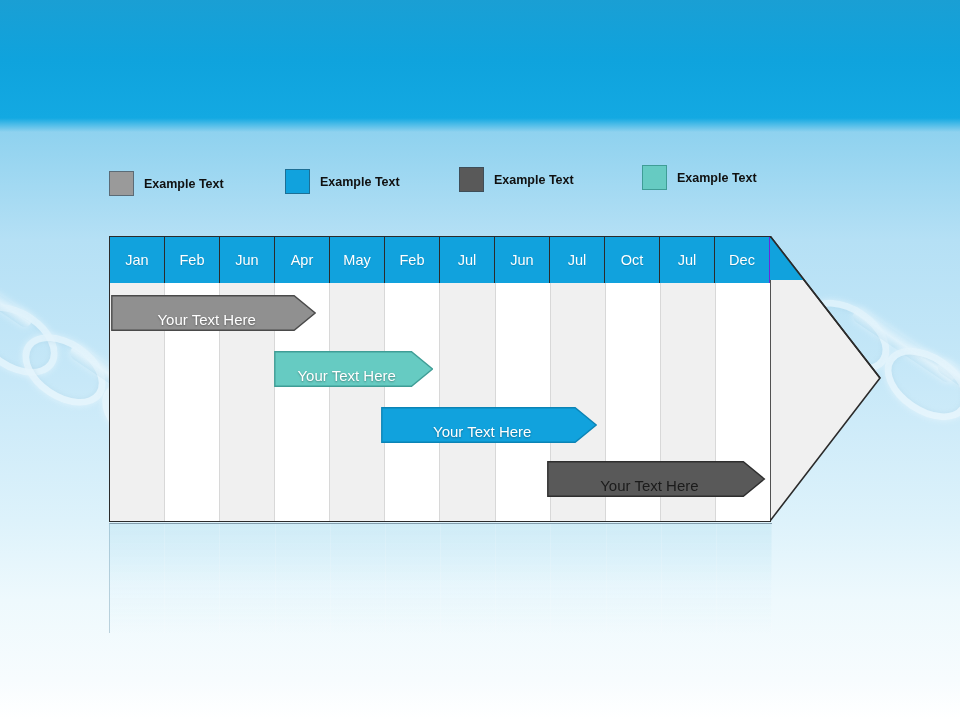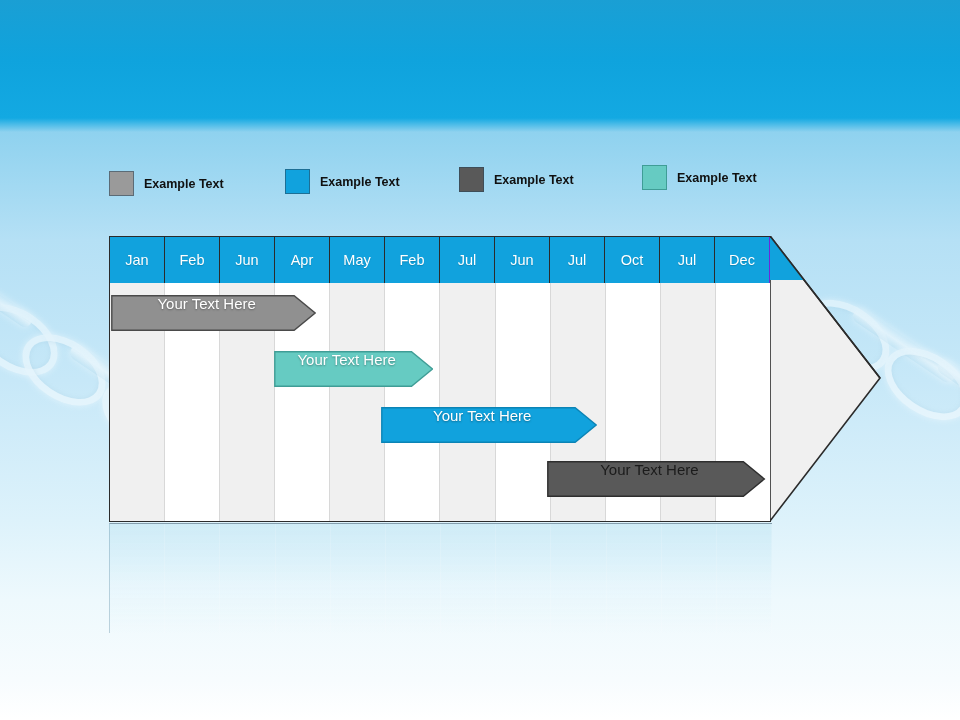--- a/index.html
+++ b/index.html
@@ -86,21 +86,21 @@
   .hcell:last-child{border-right:1px solid #6d28d9;}
 
   
   #arrowhead{
     position:absolute;left:770px;top:236px;width:112px;height:286px;z-index:2;
   }
 
   
   .bar{
     position:absolute;height:48px;z-index:4;
-    display:flex;
+    display:flex;align-items:center;
   }
   .bar svg{position:absolute;left:0;top:0;}
   .bar .txt{
     position:relative;z-index:2;width:100%;text-align:center;
     font-size:15px;white-space:nowrap;padding-right:14px;box-sizing:border-box;
   }
   .bar.light .txt{color:#ffffff;text-shadow:0 1px 2px rgba(0,0,0,.35);}
   .bar.dark  .txt{color:#1b1b1b;}
 
   

